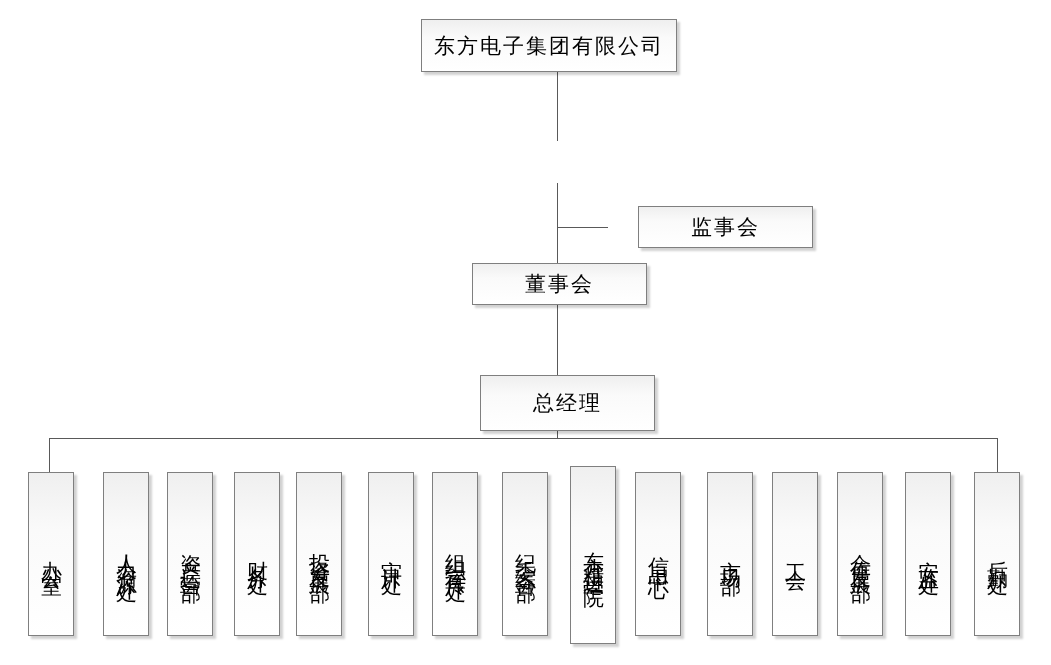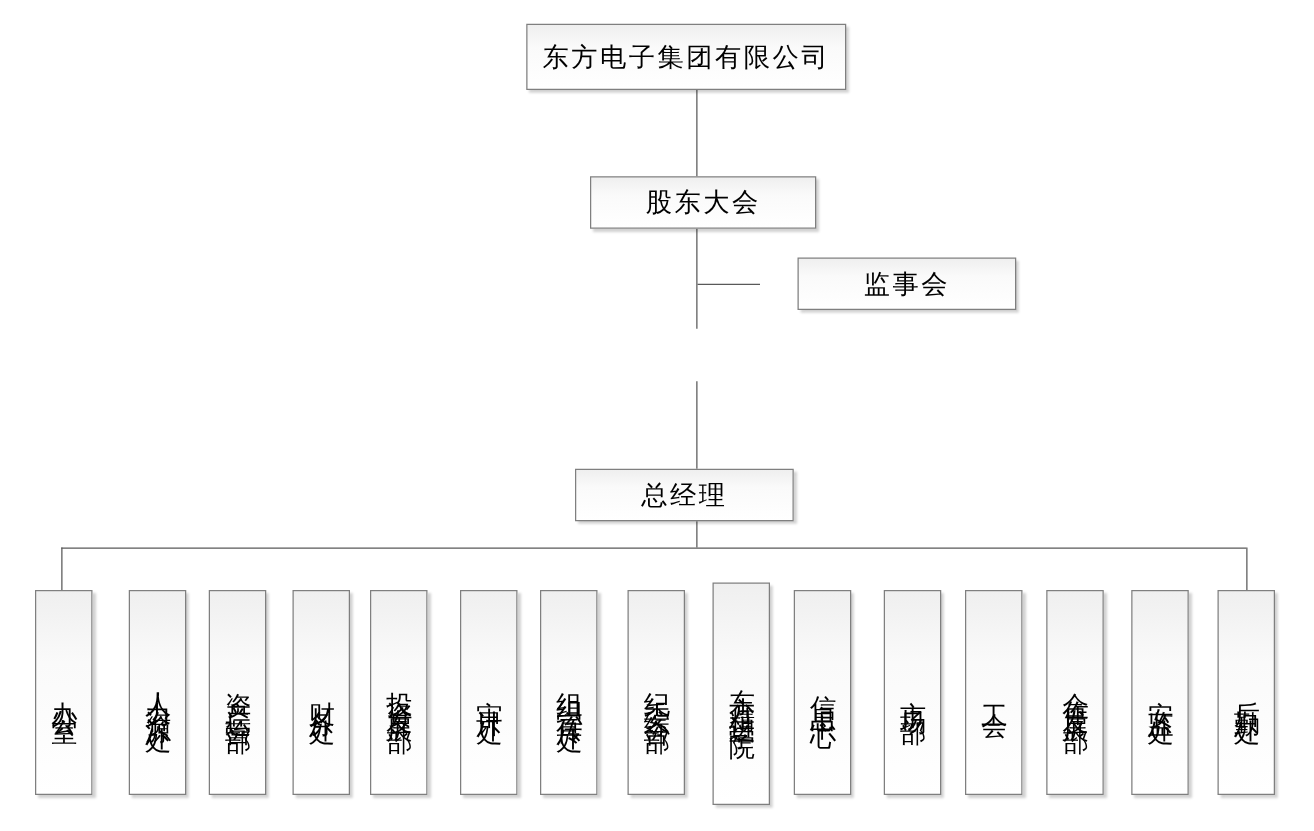--- a/index.html
+++ b/index.html
@@ -27,21 +27,21 @@
     align-items:center;
     justify-content:center;
     font-size:21px;
     letter-spacing:2px;
     white-space:nowrap;
   }
   .node-company  {left:421px;top:19px;width:256px;height:53px;}
   .node-share    {left:472px;top:141px;width:181px;height:42px;}
   .node-superv   {left:608px;top:206px;width:175px;height:42px;margin-left:30px;}
   .node-direct   {left:472px;top:263px;width:175px;height:42px;}
-  .node-gm       {left:460px;top:375px;width:175px;height:42px;align-items:center;}
+  .node-gm       {left:480px;top:375px;width:175px;height:56px;align-items:center;}
   .dept{
     top:472px;width:46px;height:164px;
   }
   .dept.tall{top:466px;height:178px;}
   .vtext{
     writing-mode:vertical-lr;
     text-orientation:upright;
     letter-spacing:7px;
     font-size:21px;
     line-height:1.1;
@@ -64,28 +64,28 @@
   <div class="line vline" style="left:557px;top:305px;height:70px;"></div>
   <div class="line vline" style="left:557px;top:417px;height:21px;"></div>
   <div class="line hline" style="left:49px;top:438px;width:948px;"></div>
   <div class="line vline" style="left:49px;top:438px;height:34px;"></div>
   <div class="line vline" style="left:997px;top:438px;height:34px;"></div>
 
   <div class="node node-company">
     <span>东方电子集团有限公司</span>
   </div>
 
-  <div class="node node-share">
-    <span>股东大会</span>
-  </div>
 
   <div class="node node-superv">
     <span>监事会</span>
   </div>
 
+  <div class="node node-direct">
+    <span>董事会</span>
+  </div>
 
   <div class="node node-gm">
     <span>总经理</span>
   </div>
 
   <div class="node dept" style="left:28px;">
     <span class="vtext">办公室</span>
   </div>
   <div class="node dept" style="left:103px;">
     <span class="vtext">人力资源处</span>

